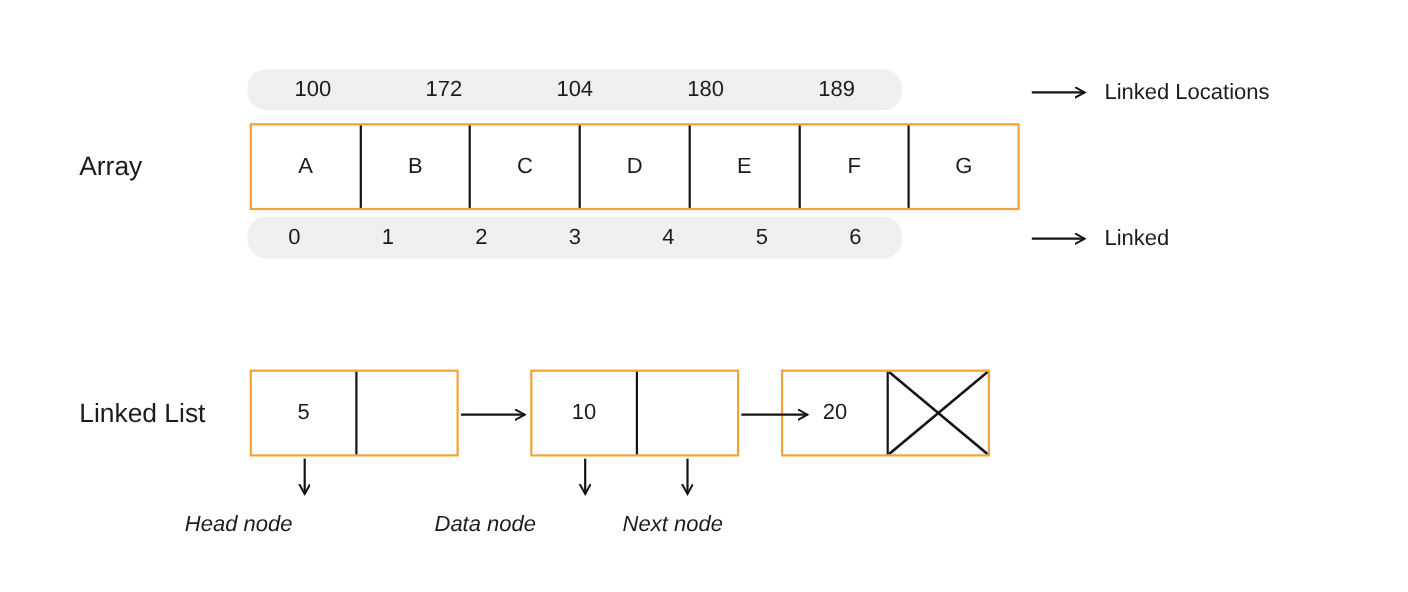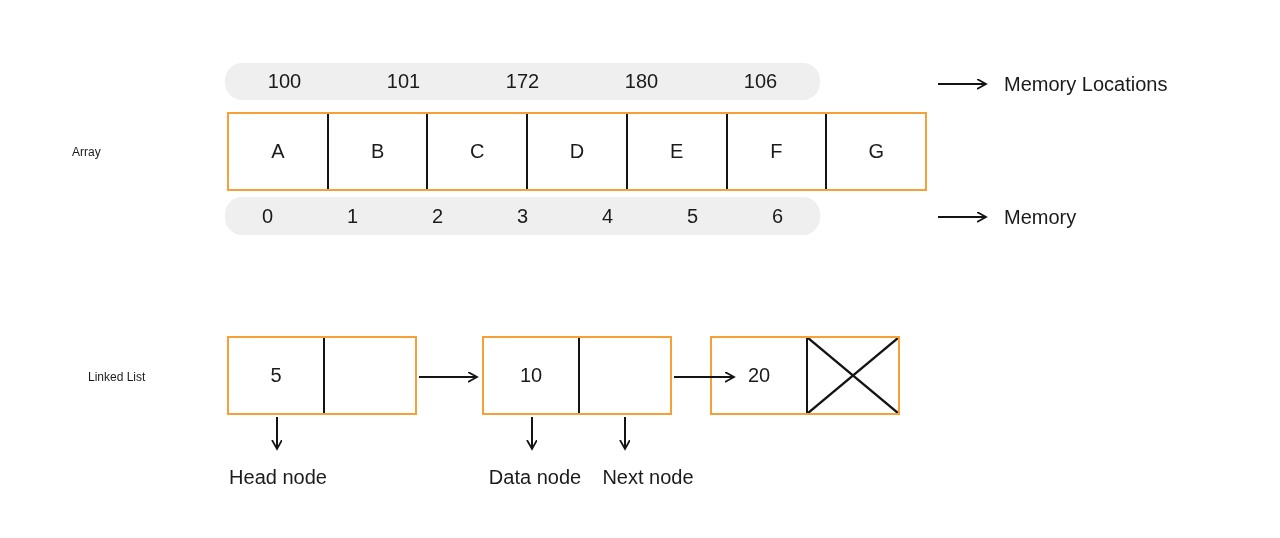--- a/index.html
+++ b/index.html
@@ -6,21 +6,21 @@
   #canvas{
     position:relative;
     width:1280px;height:538px;
     background:#ffffff;
     font-family:"Liberation Sans","DejaVu Sans",sans-serif;
     color:#1b1b1b;
     overflow:hidden;
   }
   .side-label{
     position:absolute;
-    font-size:12px;
+    font-size:24px;
     line-height:22px;
     white-space:nowrap;
   }
   .band{
     position:absolute;
     left:225px;width:595px;height:37px;
     background:#EFEFEF;
     display:flex;
     border-radius:17px;
   }
@@ -73,46 +73,47 @@
   }
   .ll-node .next{
     flex:1;
     position:relative;
   }
   .ll-node .next svg{display:block;width:100%;height:100%;}
   .node-caption{
     position:absolute;
     top:465px;
     width:220px;
-    text-align:center;
+    text-align:left;
     font-size:20px;
     line-height:24px;
     white-space:nowrap;
+    font-style:italic;
   }
   #caption-head{left:168px;}
-  #caption-data{left:425px;}
-  #caption-next{left:538px;}
+  #caption-data{left:395px;}
+  #caption-next{left:566px;}
   #arrow-layer{
     position:absolute;left:0;top:0;width:1280px;height:538px;
     pointer-events:none;
   }
 </style>
 </head>
 <body>
 
 <div id="canvas">
 
   <div class="side-label" style="left:72px;top:141px;">Array</div>
 
   <div class="band" id="memory-band">
     <div class="cell">100</div>
-    <div class="cell">101</div>
     <div class="cell">172</div>
+    <div class="cell">104</div>
     <div class="cell">180</div>
-    <div class="cell">106</div>
+    <div class="cell">189</div>
   </div>
 
   <div id="array-box">
     <div class="cell">A</div>
     <div class="cell">B</div>
     <div class="cell">C</div>
     <div class="cell">D</div>
     <div class="cell">E</div>
     <div class="cell">F</div>
     <div class="cell">G</div>
@@ -121,24 +122,24 @@
   <div class="band" id="index-band">
     <div class="cell">0</div>
     <div class="cell">1</div>
     <div class="cell">2</div>
     <div class="cell">3</div>
     <div class="cell">4</div>
     <div class="cell">5</div>
     <div class="cell">6</div>
   </div>
 
-  <div class="caption" id="memory-caption">Memory Locations</div>
-  <div class="caption" id="index-caption">Memory</div>
+  <div class="caption" id="memory-caption">Linked Locations</div>
+  <div class="caption" id="index-caption">Linked</div>
 
-  <div class="side-label" style="left:88px;top:366px;">Linked List</div>
+  <div class="side-label" style="left:72px;top:366px;">Linked List</div>
 
   <div class="ll-node" id="node-1">
     <div class="data">5</div>
     <div class="next"></div>
   </div>
 
   <div class="ll-node" id="node-2">
     <div class="data">10</div>
     <div class="next"></div>
   </div>

